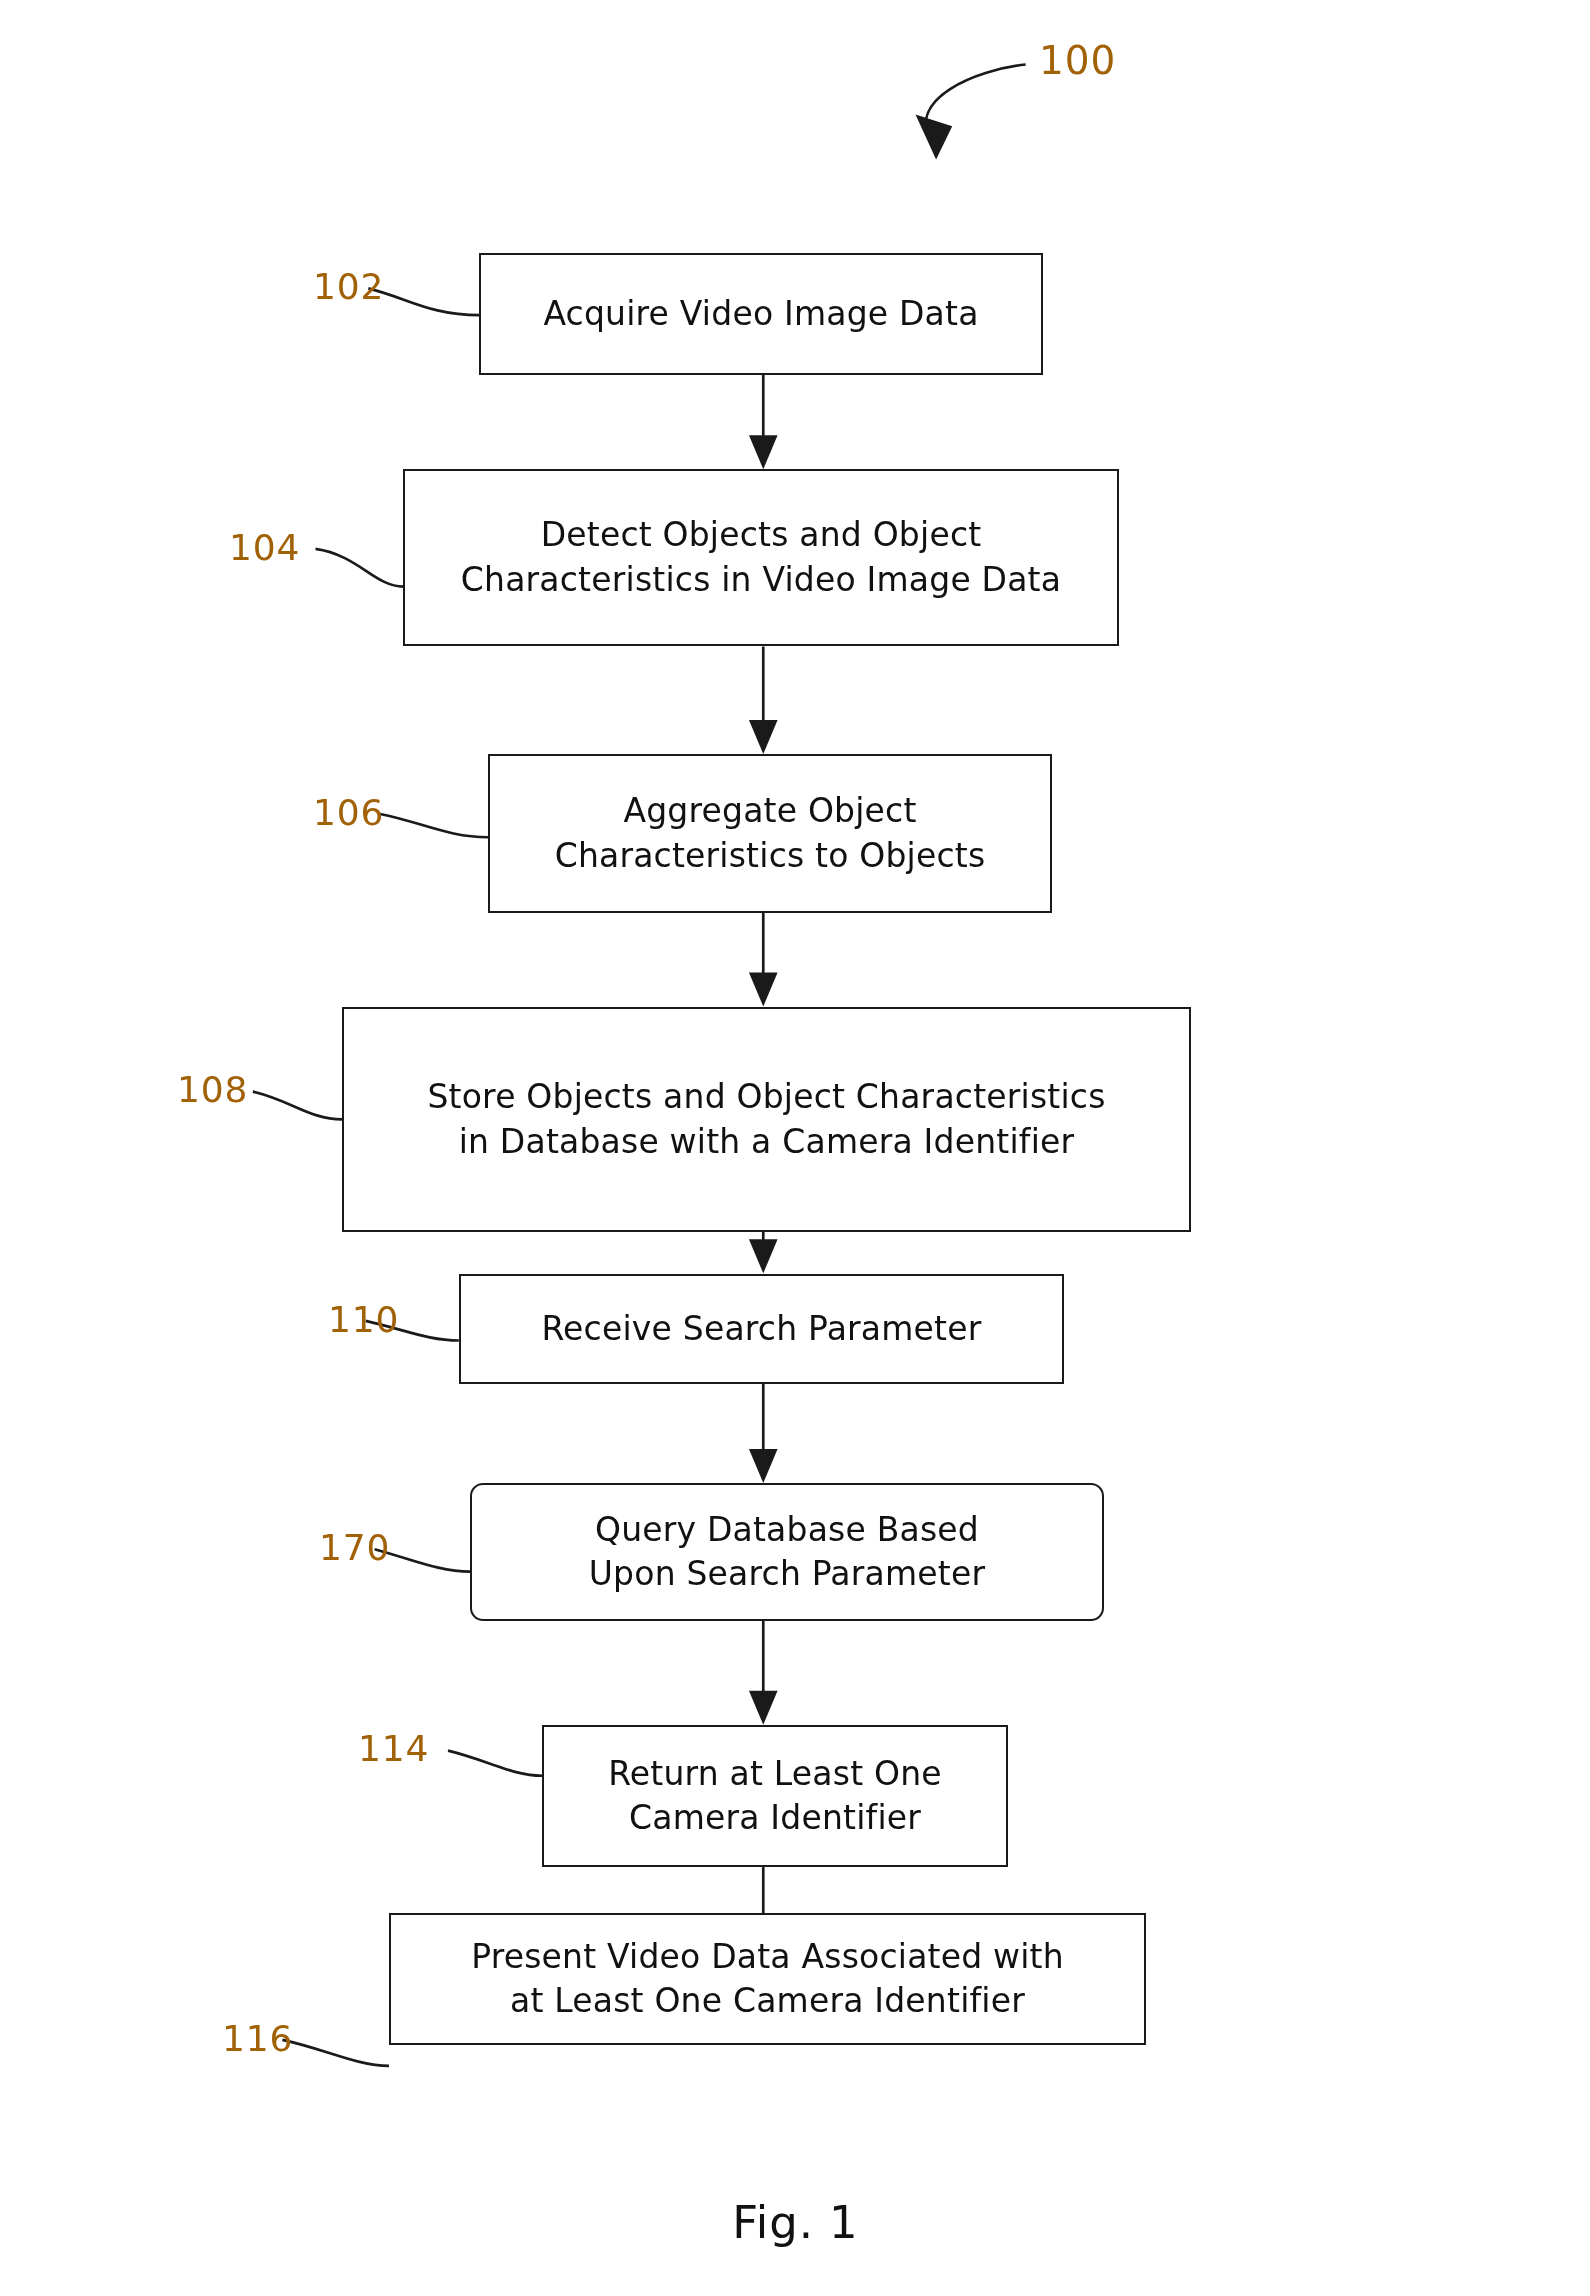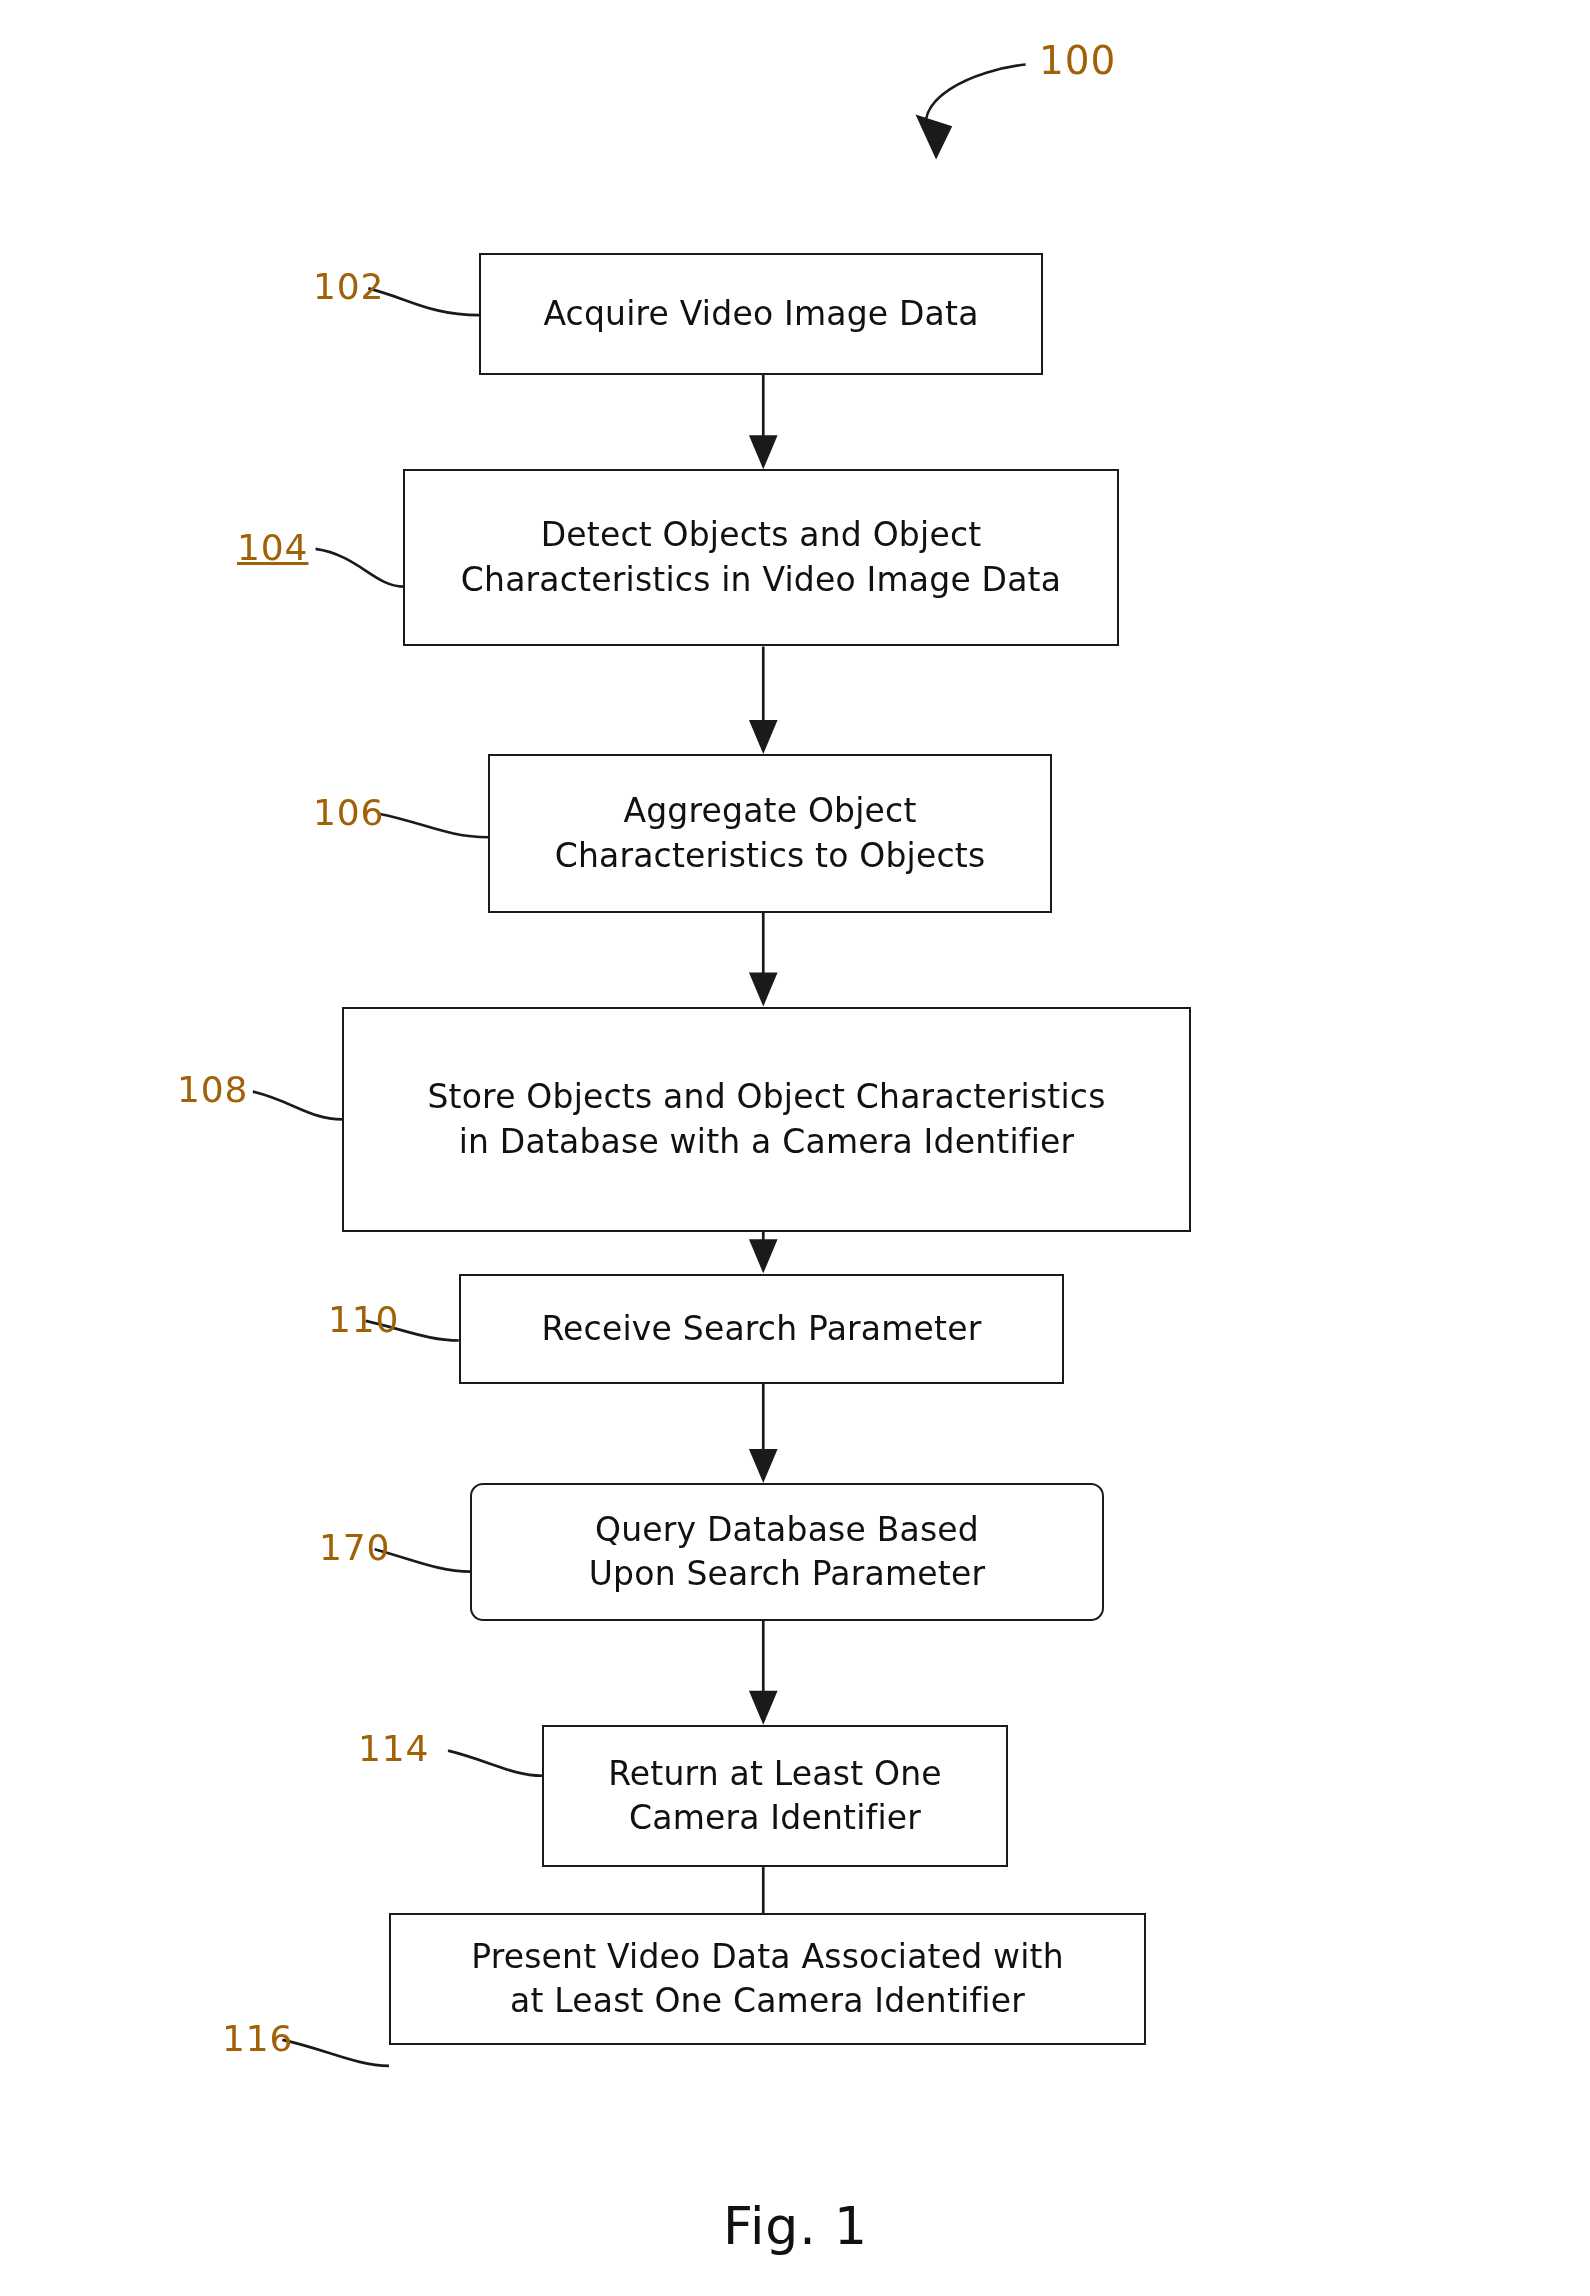--- a/index.html
+++ b/index.html
@@ -74,21 +74,21 @@
   }
 
   
   #caption {
     position: absolute;
     left: 0;
     top: 2196px;
     width: 1591px;
     text-align: center;
     font-family: "DejaVu Sans", sans-serif;
-    font-size: 52px;
+    font-size: 45px;
     letter-spacing: 0.9px;
     color: #111111;
   }
 </style>
 </head>
 <body>
 
 <div id="page">
 
   <svg id="wires" viewBox="0 0 1776 2564" xmlns="http://www.w3.org/2000/svg">
@@ -156,21 +156,21 @@
     </g>
     <g>
       <line x1="852" y1="2085" x2="852" y2="2172"></line>
       <polygon class="head" points="852,2196 836,2158 868,2158"></polygon>
     </g>
   </svg>
 
   <div class="ref" style="left:1039px; top:38px; font-size:39px;">100</div>
 
   <div class="ref" style="left:313px; top:266px;">102</div>
-  <div class="ref" style="left:237px; top:527px;text-decoration:underline;">104</div>
+  <div class="ref" style="left:229px; top:527px;">104</div>
   <div class="ref" style="left:313px; top:792px;">106</div>
   <div class="ref" style="left:177px; top:1069px;">108</div>
   <div class="ref" style="left:328px; top:1299px;">110</div>
   <div class="ref" style="left:319px; top:1527px;">170</div>
   <div class="ref" style="left:358px; top:1728px;">114</div>
   <div class="ref" style="left:222px; top:2018px;">116</div>
 
   <div class="node" style="left:479px; top:253px; width:564px; height:122px;">
     <span class="node-label">Acquire Video Image Data</span>
   </div>

